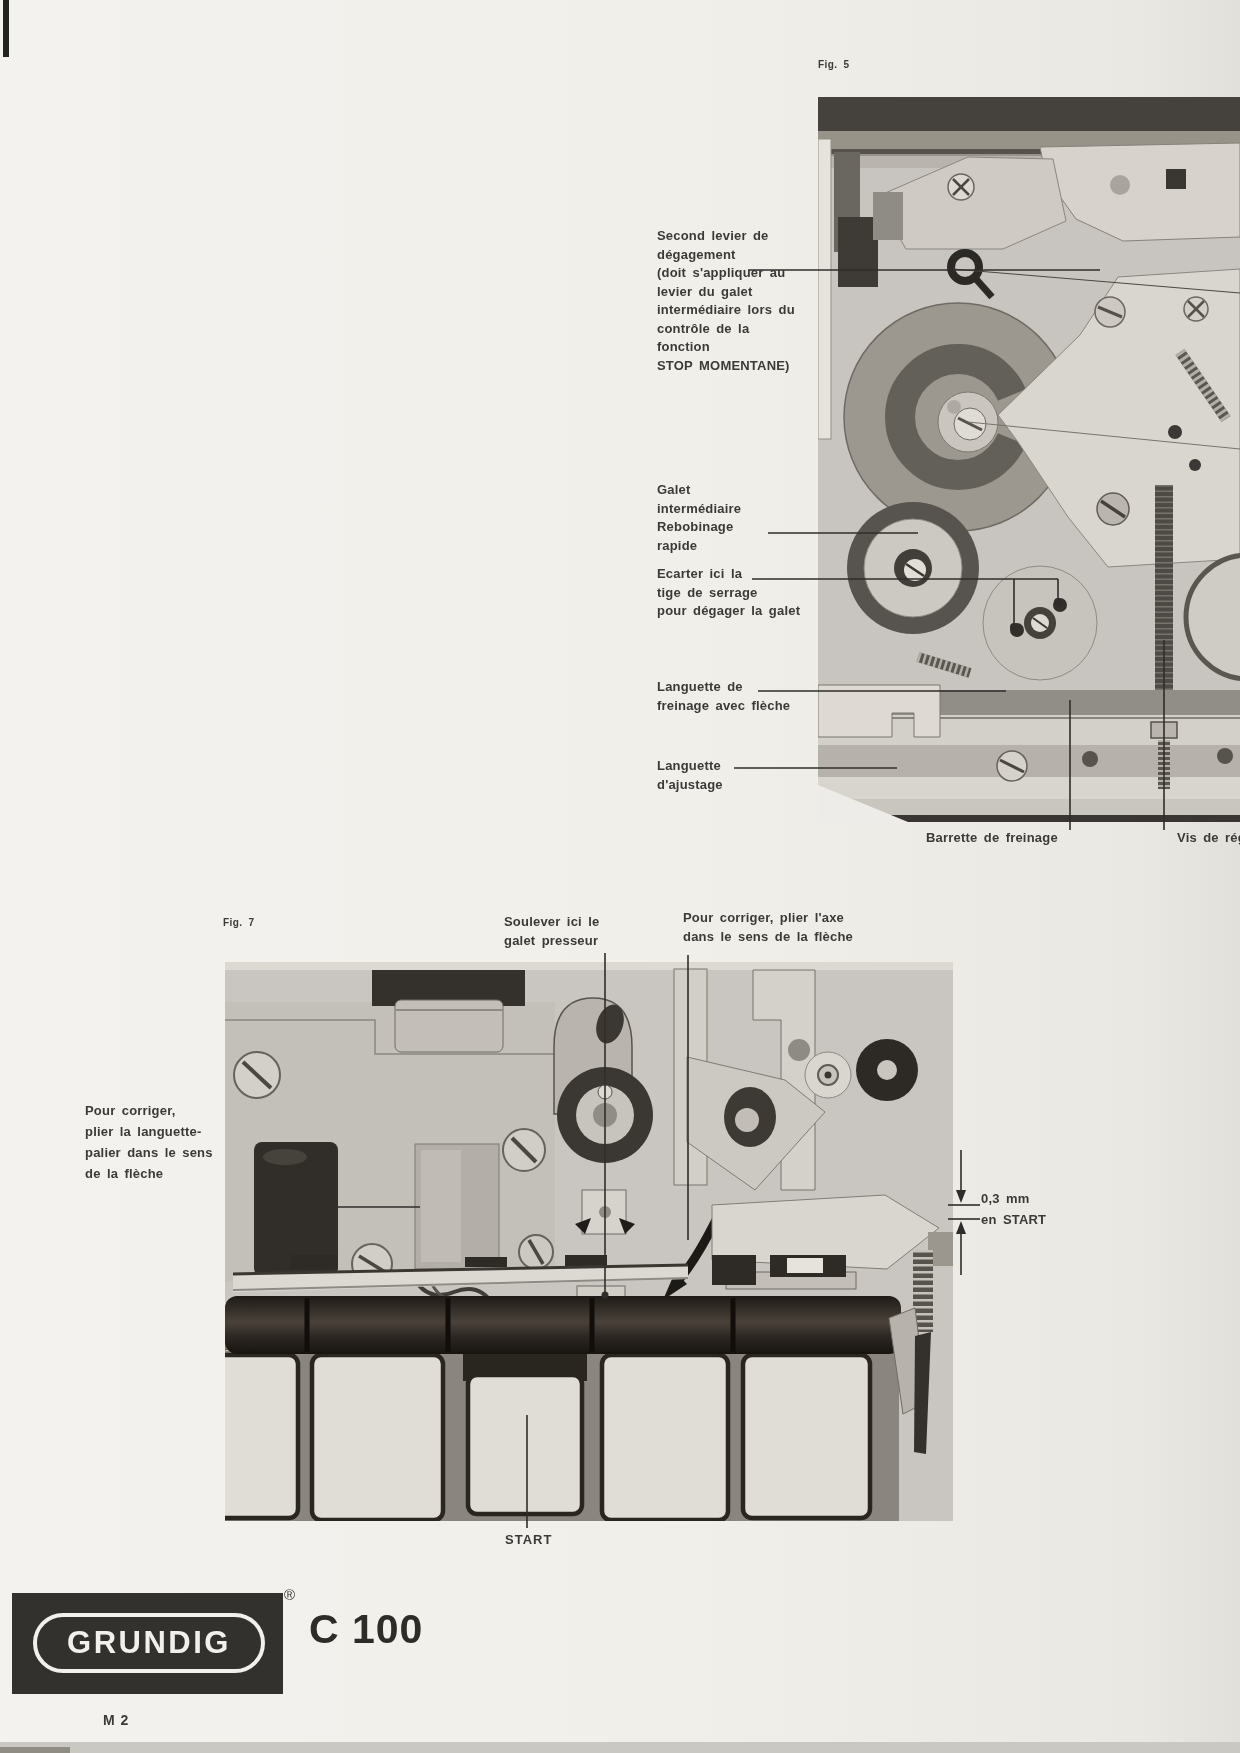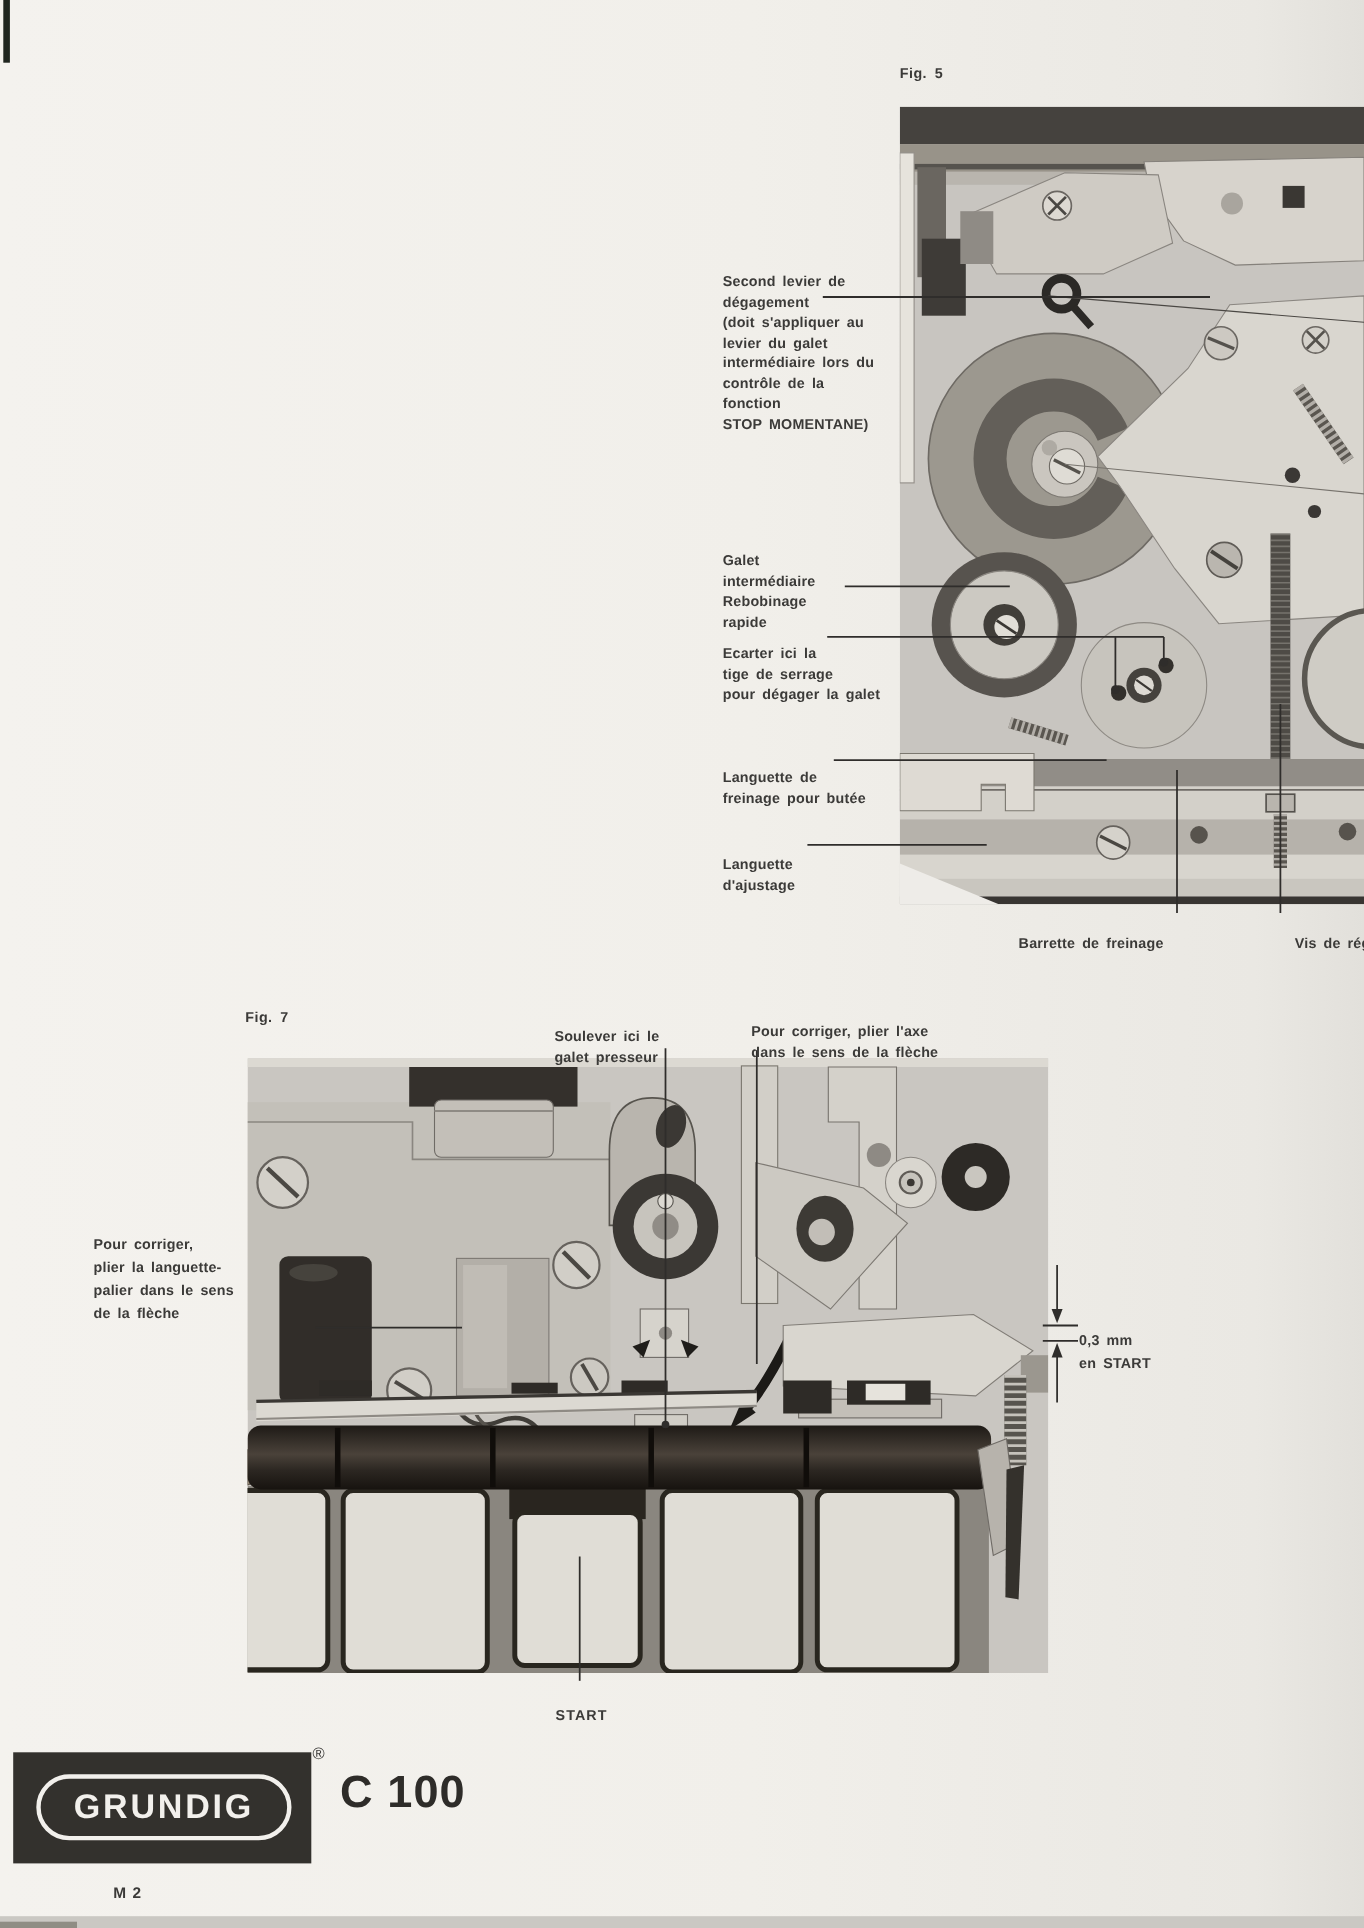--- a/index.html
+++ b/index.html
@@ -3,24 +3,24 @@
 <meta charset="utf-8">
 <style>
   html,body{margin:0;padding:0;background:#e8e6e2;}
   #page{
     position:relative;width:1240px;height:1753px;overflow:hidden;
     background:linear-gradient(90deg,#f4f2ee 0%,#f1efea 55%,#eae8e3 92%,#e2e0db 100%);
     font-family:"Liberation Sans","DejaVu Sans",sans-serif;
   }
   .lbl{
     position:absolute;color:#3b3a38;font-weight:700;font-size:13px;
-    line-height:18.5px;letter-spacing:.2px;word-spacing:2.5px;white-space:pre-line;margin-top:20px;
+    line-height:18.5px;letter-spacing:.2px;word-spacing:2.5px;white-space:pre-line;
   }
   .lh21{line-height:21px;}
-  .figtitle{position:absolute;color:#3b3a38;font-weight:700;font-size:13px;letter-spacing:.4px;word-spacing:3px;text-align:center;}
+  .figtitle{position:absolute;color:#3b3a38;font-weight:700;font-size:10px;letter-spacing:.4px;word-spacing:3px;text-align:center;}
   .photo{position:absolute;display:block;}
   #overlay{position:absolute;left:0;top:0;pointer-events:none;}
   .scan-mark-tl{position:absolute;left:3px;top:0;width:6px;height:57px;background:#20261f;}
   .scan-strip-bottom{position:absolute;left:0;top:1742px;width:1240px;height:11px;background:#cac8c3;}
   .scan-strip-bl{position:absolute;left:0;top:1747px;width:70px;height:6px;background:#8f8d84;}
   .logo-block{position:absolute;left:12px;top:1593px;width:271px;height:101px;background:#33312d;}
   .logo-pill{
     position:absolute;left:21px;top:20px;width:224px;height:52px;border:4px solid #f2f0ec;border-radius:30px;
     display:flex;align-items:center;justify-content:center;
     color:#f2f0ec;font-weight:700;font-size:31px;letter-spacing:2.5px;
@@ -281,21 +281,21 @@
 contrôle de la fonction
 STOP MOMENTANE)</div>
   <div class="lbl" style="left:657px;top:481px">Galet
 intermédiaire
 Rebobinage
 rapide</div>
   <div class="lbl" style="left:657px;top:565px">Ecarter ici la
 tige de serrage
 pour dégager la galet</div>
   <div class="lbl" style="left:657px;top:678px">Languette de
-freinage pour butée</div>
+freinage avec flèche</div>
   <div class="lbl" style="left:657px;top:757px">Languette
 d'ajustage</div>
   <div class="lbl" style="left:926px;top:829px">Barrette de freinage</div>
   <div class="lbl" style="left:1177px;top:829px;white-space:nowrap">Vis de rég</div>
 
   <div class="figtitle" style="left:223px;top:917px">Fig. 7</div>
   <div class="lbl" style="left:504px;top:913px">Soulever ici le
 galet presseur</div>
   <div class="lbl" style="left:683px;top:909px">Pour corriger, plier l'axe
 dans le sens de la flèche</div>

